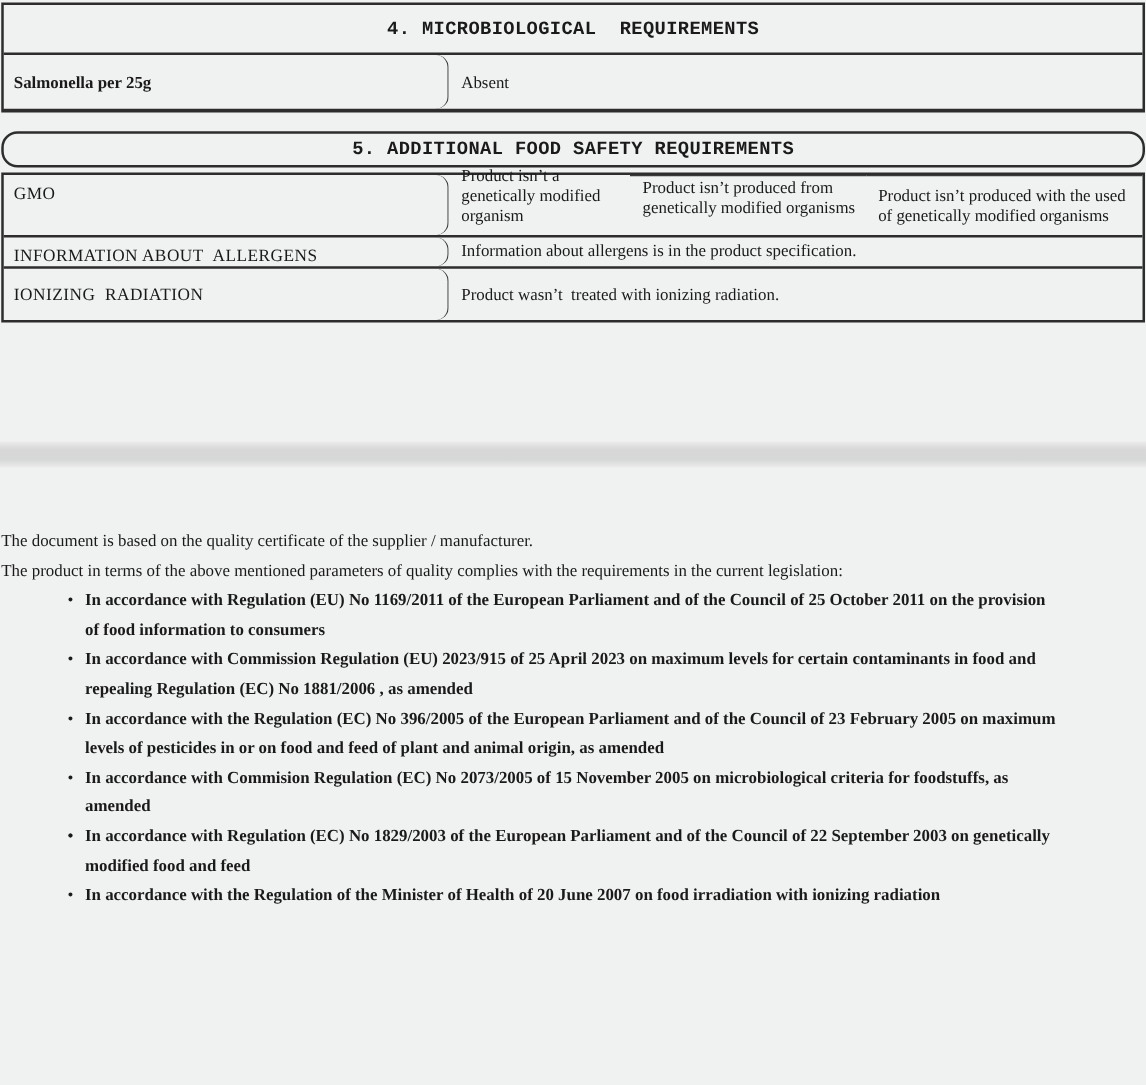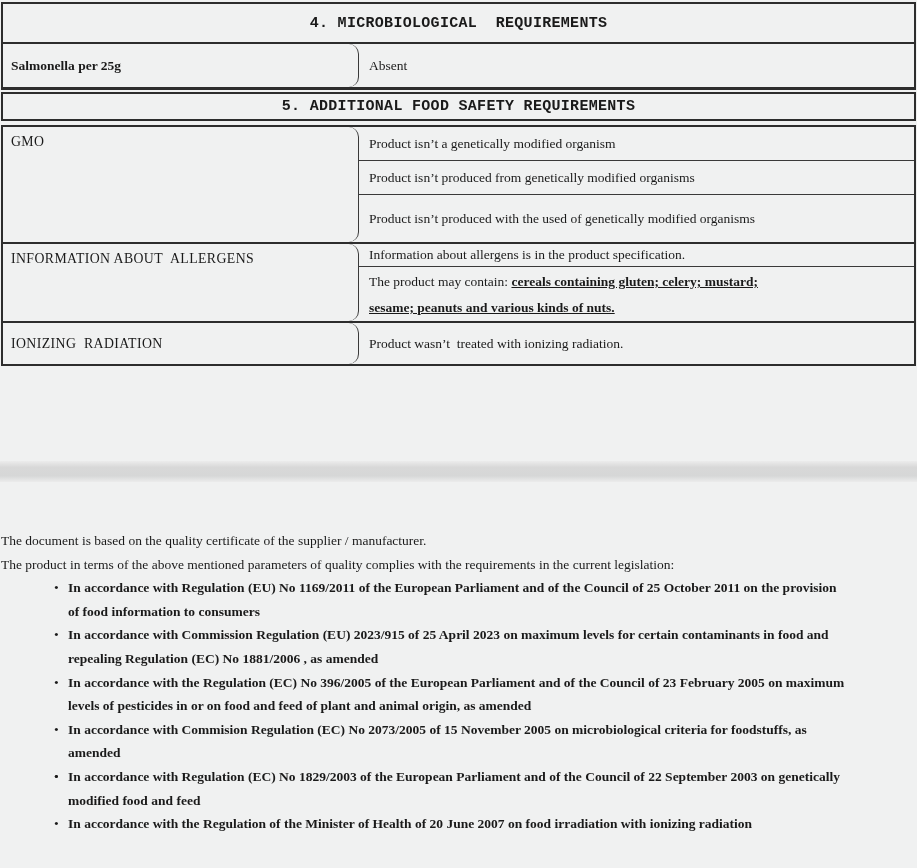--- a/index.html
+++ b/index.html
@@ -8,21 +8,21 @@
     width: 917px; height: 868px;
     font-family: "Liberation Serif", "DejaVu Serif", serif;
     color: #1a1a1a;
     overflow: hidden;
   }
   .page { width: 917px; height: 868px; position: relative; background: #f0f1f1; }
 
   
   .tbl { margin: 0 1px; border: 2px solid #2d2d2d; background: #f0f1f1; }
   .tbl-a { margin-top: 2px; border-bottom-width: 3px; }
-  .tbl-b { margin-top: 2px; }
+  .tbl-b { margin-top: 15px; border-radius: 13px; }
   .tbl-c { margin-top: 4px; }
 
   .header-row {
     display: flex; align-items: center; justify-content: center;
     font-weight: bold; font-size: 15px; letter-spacing: 0.3px;
     text-align: center;
     font-family: Liberation Mono, monospace;
   }
   .tbl-a .header-row { height: 40px; border-bottom: 2px solid #2d2d2d; }
   .tbl-b .header-row { height: 25px; }
@@ -41,21 +41,21 @@
 
   .v-center { align-items: center; }
   .v-top    { align-items: flex-start; padding-top: 7px; }
 
   .param-label { font-weight: bold; font-size: 13.5px; }
   .caps-label  { font-size: 13.8px; letter-spacing: 0.4px; }
   .val-text    { font-size: 13.5px; }
 
   .group { display: flex; }
   .group + .group { border-top: 2px solid #2d2d2d; }
-  .vals { flex: 1; display: flex; flex-direction: column; }
+  .vals { flex: 1; display: flex; }
   .vcell { padding-left: 10px; display: flex; align-items: center; font-size: 13.5px; }
   .vcell + .vcell { border-top: 1px solid #3a3a3a; }
   .h32 { height: 33px; } .h34 { height: 34px; } .h31 { height: 48px; }
   .h21 { height: 22px; } .h54 { height: 55px; } .h40 { height: 41px; }
 
   .allergen-multiline {
     display: block; line-height: 26px; padding-top: 2px;
     white-space: pre-line; font-size: 13.5px;
   }
   .emph { font-weight: bold; text-decoration: underline; }
@@ -119,24 +119,20 @@
     </div>
 
     <div class="group">
       <div class="cell-left v-top">
         <span class="caps-label">INFORMATION ABOUT&nbsp; ALLERGENS</span>
       </div>
       <div class="vals">
         <div class="vcell h21">
           <span>Information about allergens is in the product specification.</span>
         </div>
-        <div class="vcell h54">
-          <span class="allergen-multiline"><span>The product may contain: </span><span class="emph">cereals containing gluten; celery; mustard;
-sesame; peanuts and various kinds of nuts.</span></span>
-        </div>
       </div>
     </div>
 
     <div class="group">
       <div class="cell-left v-center">
         <span class="caps-label">IONIZING&nbsp; RADIATION</span>
       </div>
       <div class="vals">
         <div class="vcell h40">
           <span>Product wasn’t&nbsp; treated with ionizing radiation.</span>

